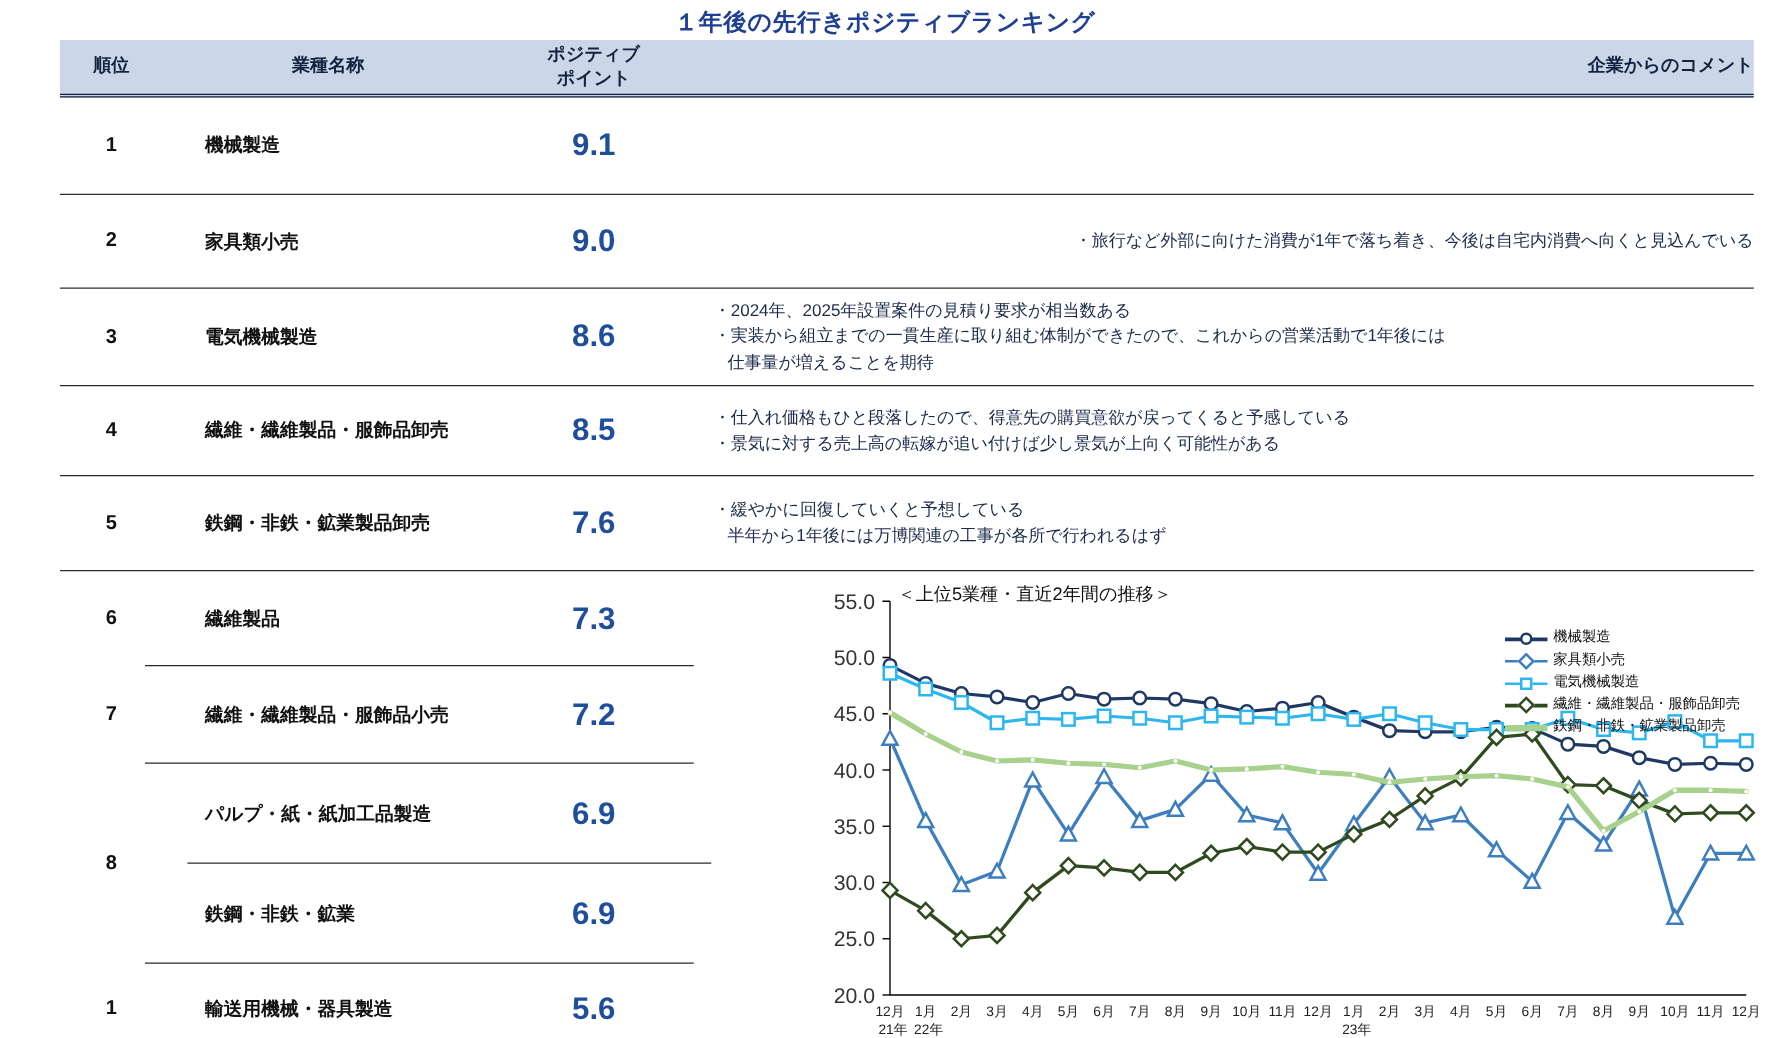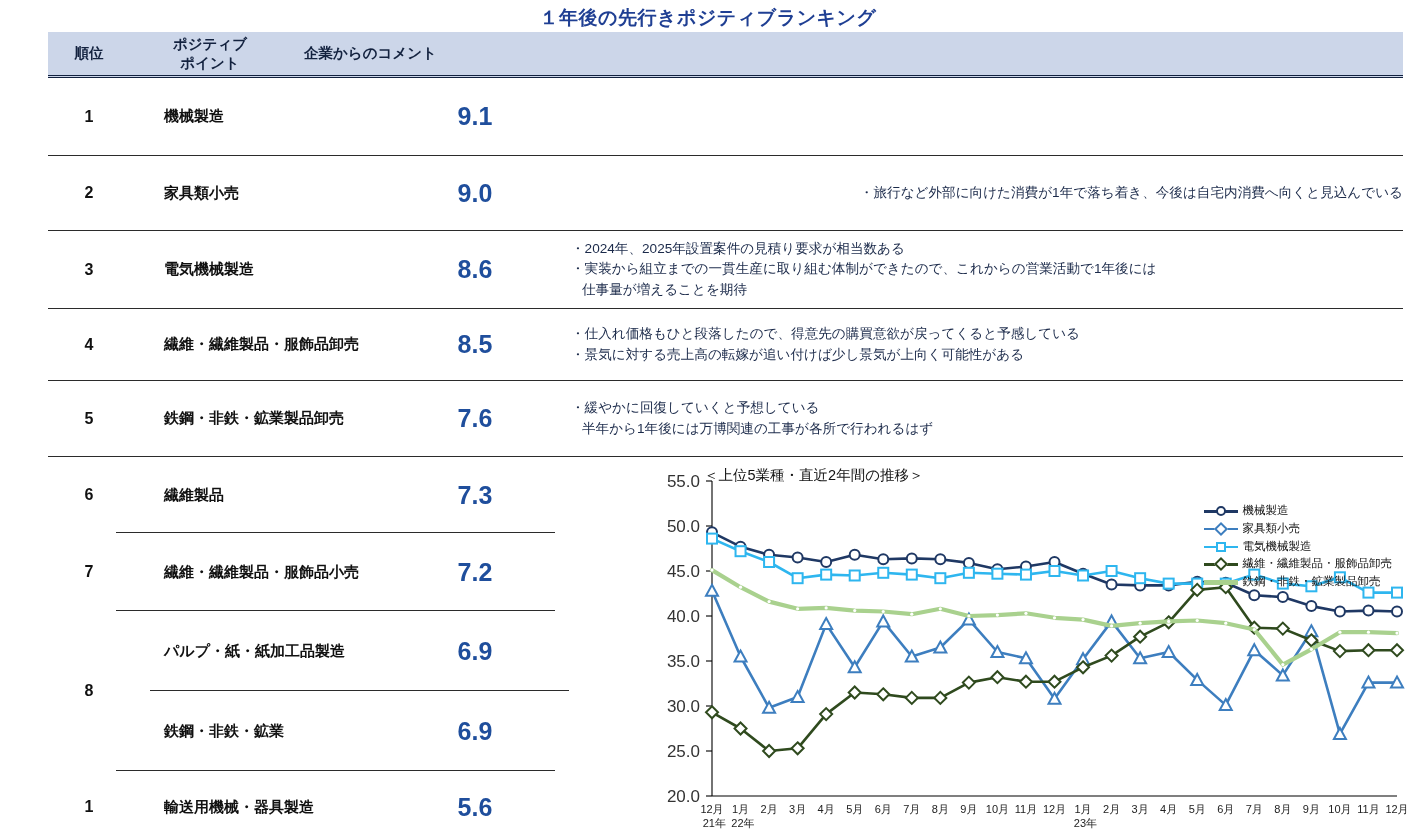--- a/index.html
+++ b/index.html
@@ -29,21 +29,21 @@
     height: 46px;
     border-bottom: 3px double #12213f;
   }
   .th {
     font-size: 14.5px; font-weight: bold; color: #13223f;
     text-align: center; line-height: 1.25;
   }
   .c-rank  { width: 82px;  flex: 0 0 82px; }
   .c-name  { width: 265px; flex: 0 0 265px; }
   .c-pt    { width: 160px; flex: 0 0 160px; }
-  .c-cmt   { flex: 1 1 auto; padding-left: 14px; text-align: left; }
+  .c-cmt   { flex: 1 1 auto; padding-left: 14px; text-align: right; }
 
   .row {
     display: flex; align-items: center;
     border-bottom: 1.4px solid #2b2b2b;
     position: relative;
   }
   .row:last-child { border-bottom: none; }
   .cell { display: flex; align-items: center; }
   .rank {
     font-size: 16px; font-weight: bold; color: #111;
@@ -71,21 +71,21 @@
   .sub-row {
     display: flex; align-items: center; height: 80px;
   }
 
   
   .chart-box {
     position: absolute; left: 600px; top: 466px;
     width: 816px; height: 364px;
   }
   .chart-title {
-    position: absolute; left: 104px; top: 0px;
+    position: absolute; left: 118px; top: 0px;
     font-size: 14.5px; color: #111; font-weight: normal;
     white-space: nowrap;
   }
   .legend {
     position: absolute; right: 24px; top: 36px;
     font-size: 11.5px; color: #111; line-height: 1.55;
   }
   .legend .lg { display: flex; align-items: center; white-space: nowrap; }
   .legend .swatch {
     display: inline-block; width: 34px; height: 12px; margin-right: 5px;
@@ -115,20 +115,21 @@
 </head>
 <body>
 
 <div id="page">
 
   <div class="doc-title">１年後の先行きポジティブランキング</div>
 
   <div class="tbl">
     <div class="thead">
       <div class="th c-rank">順位</div>
+      <div class="th c-name">業種名称</div>
       <div class="th c-pt">
         <div>ポジティブ</div>
         <div>ポイント</div>
       </div>
       <div class="th c-cmt">企業からのコメント</div>
     </div>
 
     <div class="row" style="height:78px">
       <div class="cell c-rank rank">1</div>
       <div class="cell c-name iname">機械製造</div>

